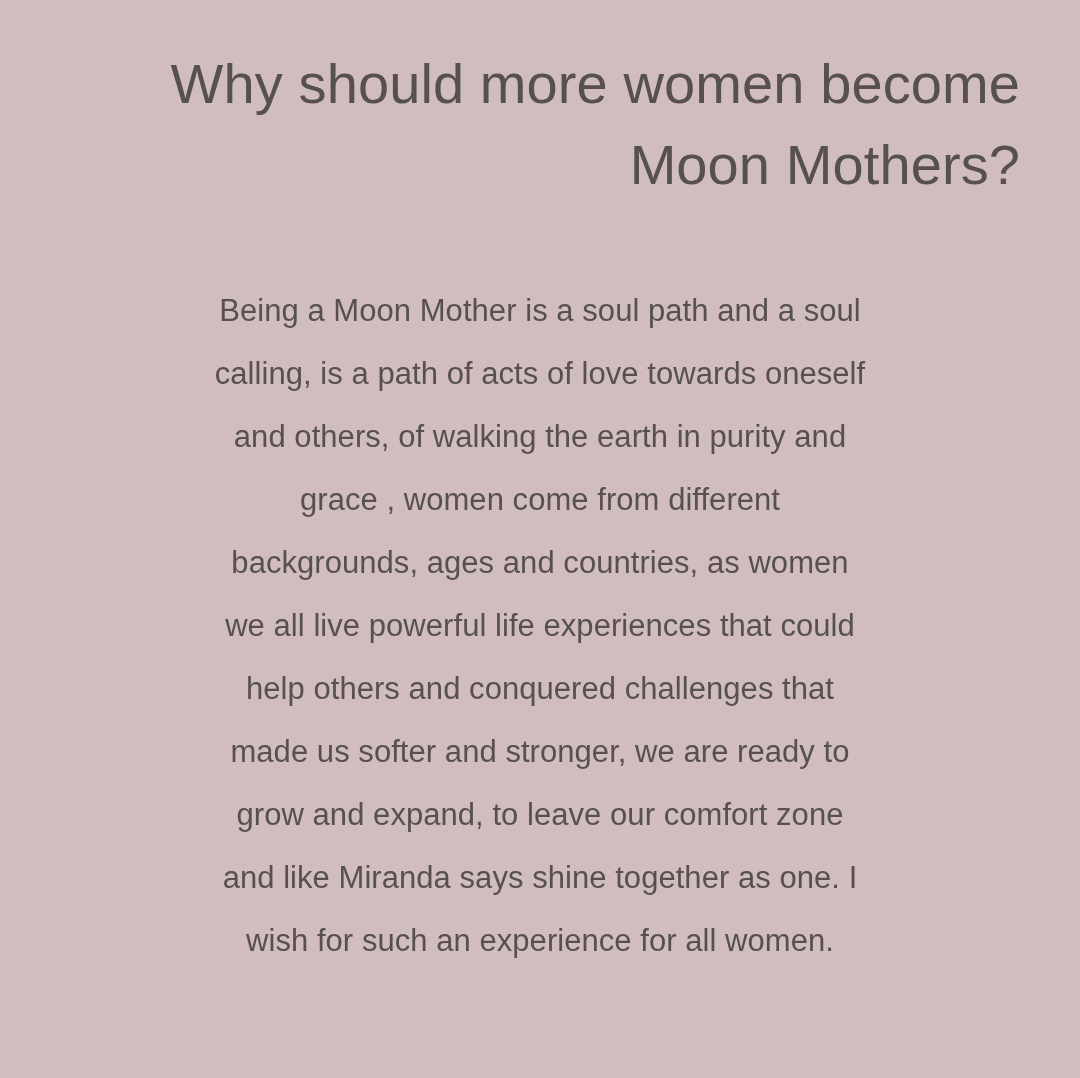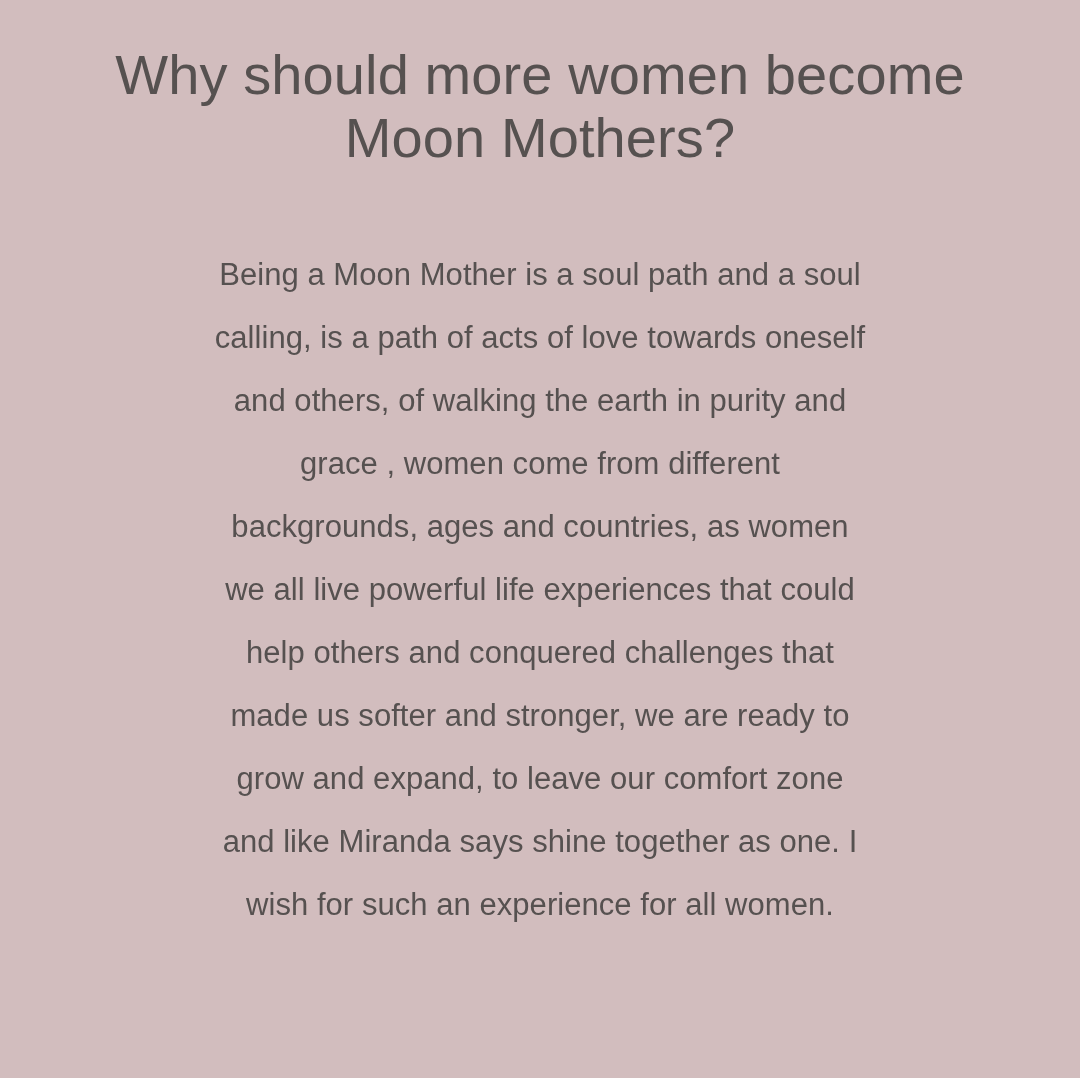--- a/index.html
+++ b/index.html
@@ -27,23 +27,23 @@
     padding: 0;
   }
 
   .quote-heading {
     width: 960px;
     margin: 0;
     padding-top: 43px;
     font-family: "Liberation Sans", sans-serif;
     font-size: 56px;
     font-weight: 400;
-    line-height: 63px;
+    line-height: 81px;
     letter-spacing: 0.1px;
-    text-align: center;
+    text-align: right;
     color: #565150;
     white-space: pre-line;
   }
 
   .quote-body {
     width: 1000px;
     margin: 0;
     padding-top: 74px;
     font-family: "Liberation Sans", sans-serif;
     font-size: 31px;

